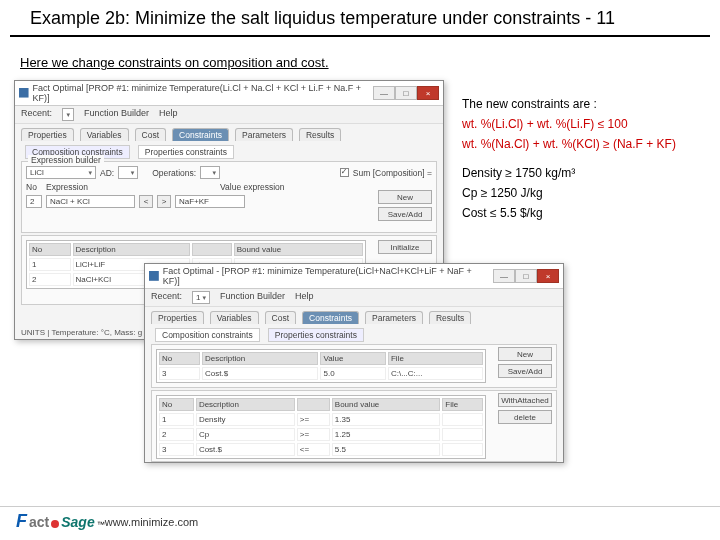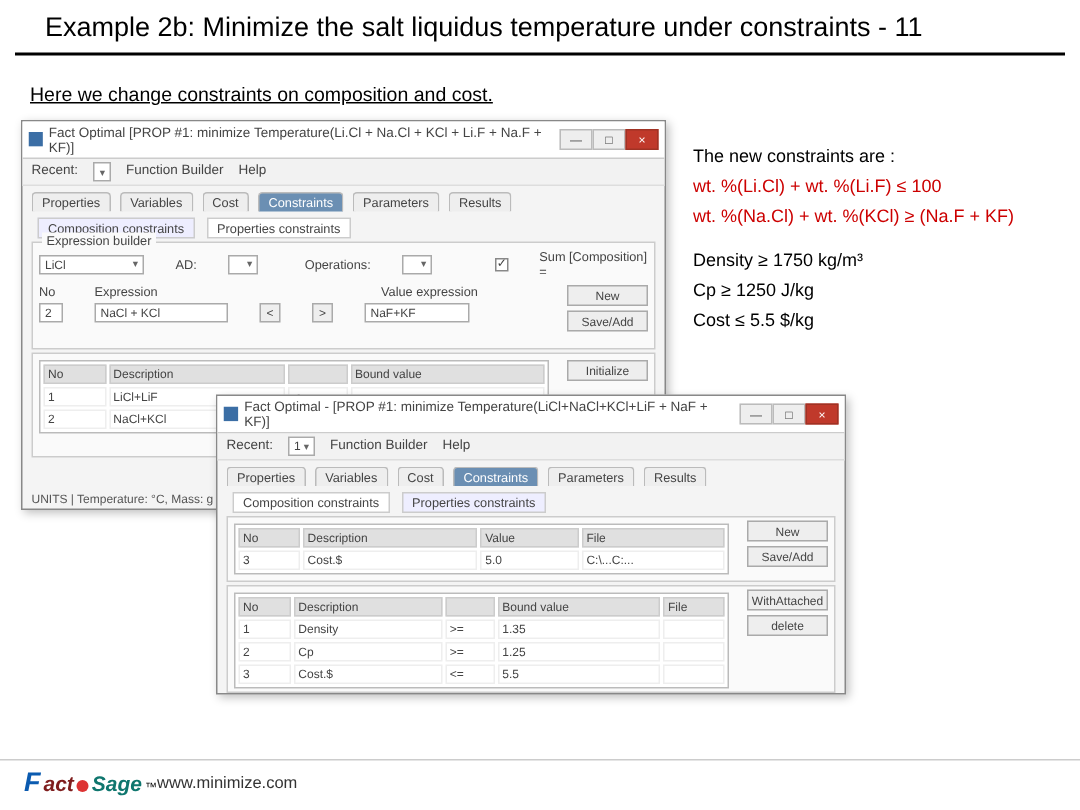--- a/index.html
+++ b/index.html
@@ -65,21 +65,21 @@
   .tab.active { background: #6b8fb3; color: #fff; }
   .subtabs { display: flex; gap: 8px; margin: 4px 10px 0; font-size: 8.5px; }
   .subtab { border: 1px solid #ccc; padding: 1px 6px; background: #fff; }
   .subtab.active { background: #eef; }
   .panel {
     margin: 2px 6px;
     border: 1px solid #ccc;
     padding: 4px;
     background: #fafafa;
   }
-  .row { display: flex; align-items: center; gap: 21px; margin-bottom: 3px; }
+  .row { display: flex; align-items: center; gap: 4px; margin-bottom: 3px; }
   .dd { background: #fff; border: 1px solid #aaa; padding: 0 3px; height: 13px; display: inline-flex; align-items: center; min-width: 50px; font-size: 8px; }
   .dd::after { content: "▾"; margin-left: auto; color: #666; font-size: 7px; }
   .inp { background: #fff; border: 1px solid #aaa; padding: 0 3px; height: 13px; font-size: 8px; display: inline-flex; align-items: center; }
   .sbtn { background: #eee; border: 1px solid #aaa; width: 14px; height: 13px; font-size: 8px; display: inline-flex; align-items: center; justify-content: center; }
   .rsidebtns { position: absolute; right: 4px; display: flex; flex-direction: column; gap: 3px; }
   .rbtn { background: #eee; border: 1px solid #aaa; width: 54px; height: 14px; font-size: 8px; display: flex; align-items: center; justify-content: center; }
   .tbl { width: calc(100% - 66px); background: #fff; border: 1px solid #bbb; font-size: 8px; }
   .tbl th { background: #e0e0e0; border: 1px solid #ccc; font-weight: normal; padding: 1px 2px; text-align: left; }
   .tbl td { border: 1px solid #eee; padding: 1px 2px; }
   .statusbar { position: absolute; bottom: 2px; left: 6px; right: 6px; font-size: 8px; color: #555; }
@@ -318,19 +318,19 @@
     <div class="gap"></div>
     <p>Density ≥ 1750 kg/m³</p>
     <p>Cp ≥ 1250 J/kg</p>
     <p>Cost ≤  5.5 $/kg</p>
   </div>
 </div>
 
 <div class="footer">
   <div class="logo">
     <span class="f">F</span>
-      <span style="color:#7f1d1d;font-style:italic;font-weight:bold">act</span>
+      <span style="color:#737373;font-weight:bold">act</span>
       <span class="bullet"></span>
       <span class="sage">Sage</span>
       <sup>™</sup>
   </div>
   <div class="foot-right">www.minimize.com</div>
 </div>
 
 </body></html>

